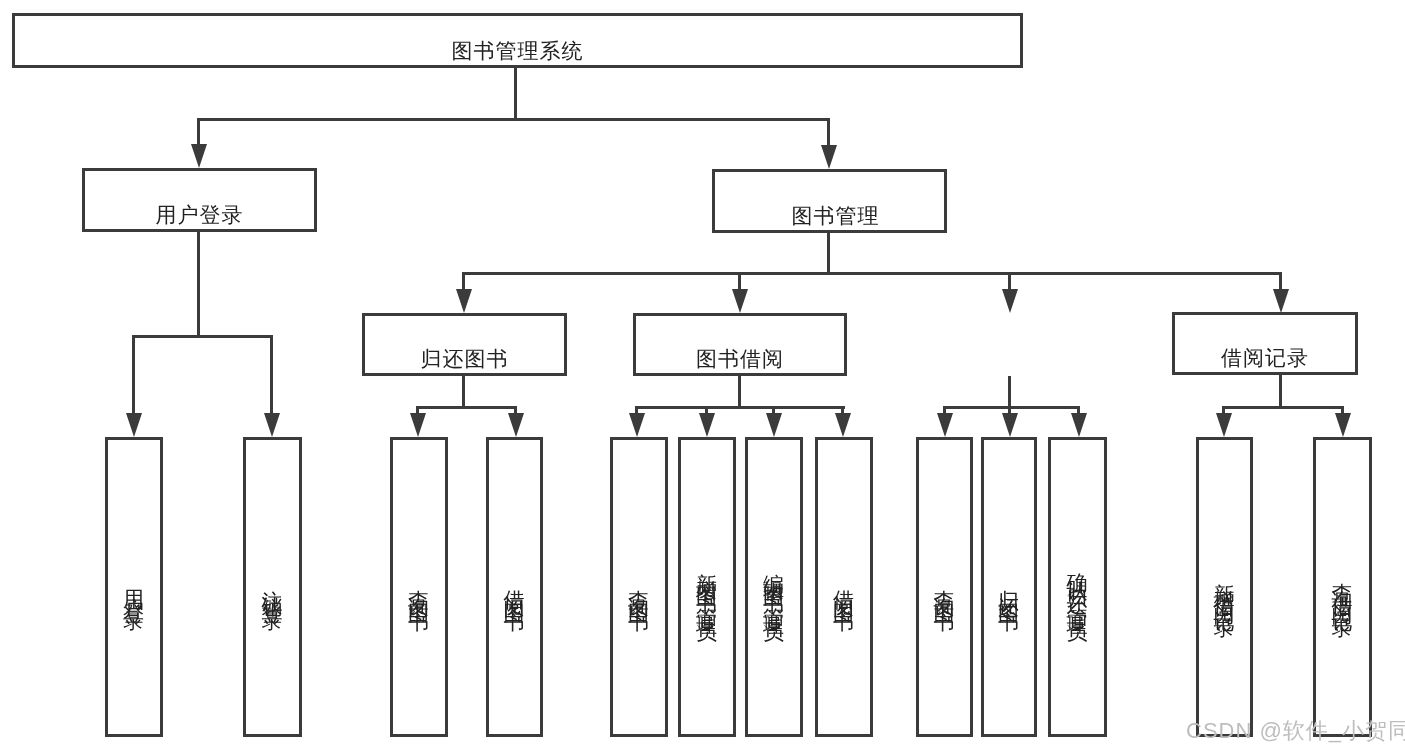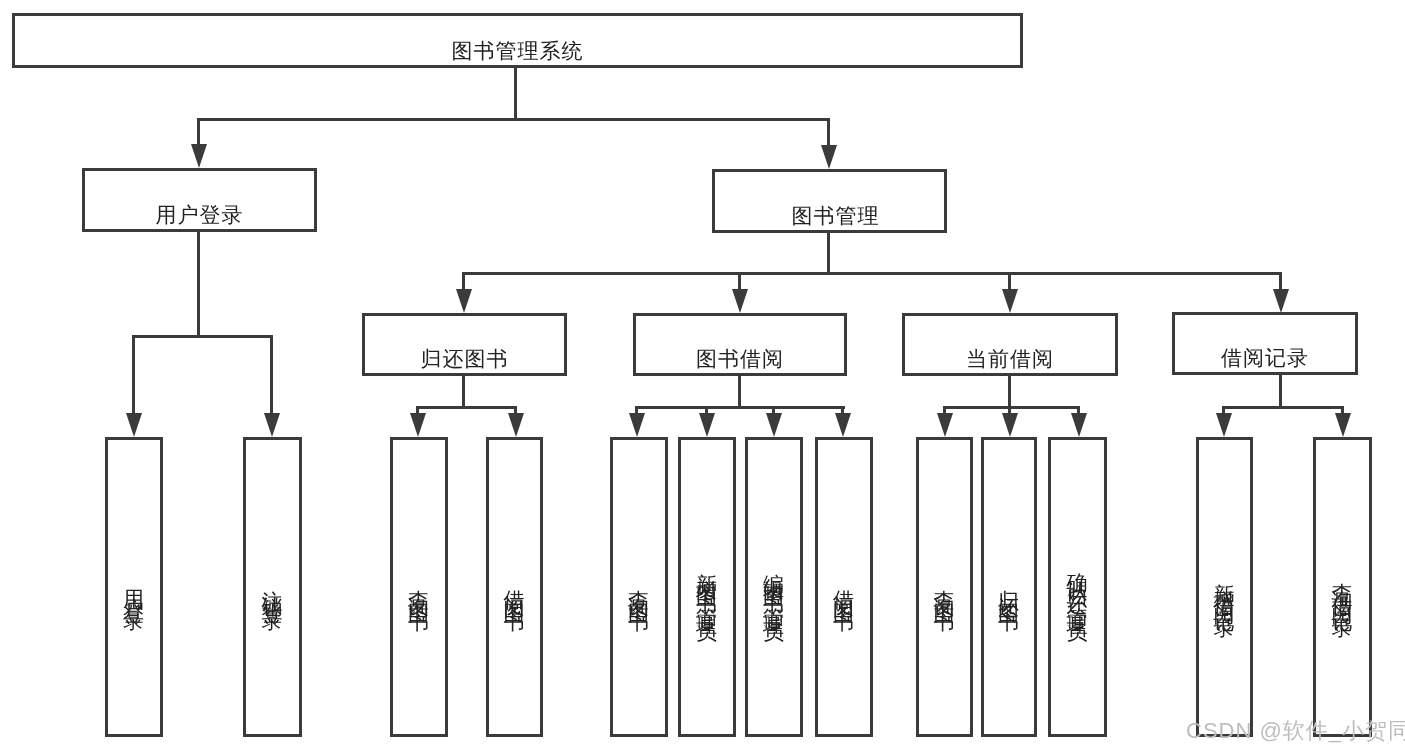--- a/index.html
+++ b/index.html
@@ -94,23 +94,20 @@
   <div class="arrow" style="left:1002px;top:289px;"></div>
   <div class="line vline" style="left:1279px;top:272px;height:20px;"></div>
   <div class="arrow" style="left:1273px;top:289px;"></div>
 
   <div class="node h-label" style="left:362px;top:313px;width:205px;height:63px;">
     <span>归还图书</span>
   </div>
   <div class="node h-label" style="left:633px;top:313px;width:214px;height:63px;">
     <span>图书借阅</span>
   </div>
-  <div class="node h-label" style="left:902px;top:313px;width:216px;height:63px;">
-    <span>当前借阅</span>
-  </div>
   <div class="node h-label" style="left:1172px;top:312px;width:186px;height:63px;">
     <span>借阅记录</span>
   </div>
 
   <div class="line vline" style="left:462px;top:376px;height:33px;"></div>
   <div class="line hline" style="left:416px;top:406px;width:101px;"></div>
   <div class="line vline" style="left:416px;top:406px;height:11px;"></div>
   <div class="arrow" style="left:410px;top:413px;"></div>
   <div class="line vline" style="left:514px;top:406px;height:11px;"></div>
   <div class="arrow" style="left:508px;top:413px;"></div>

